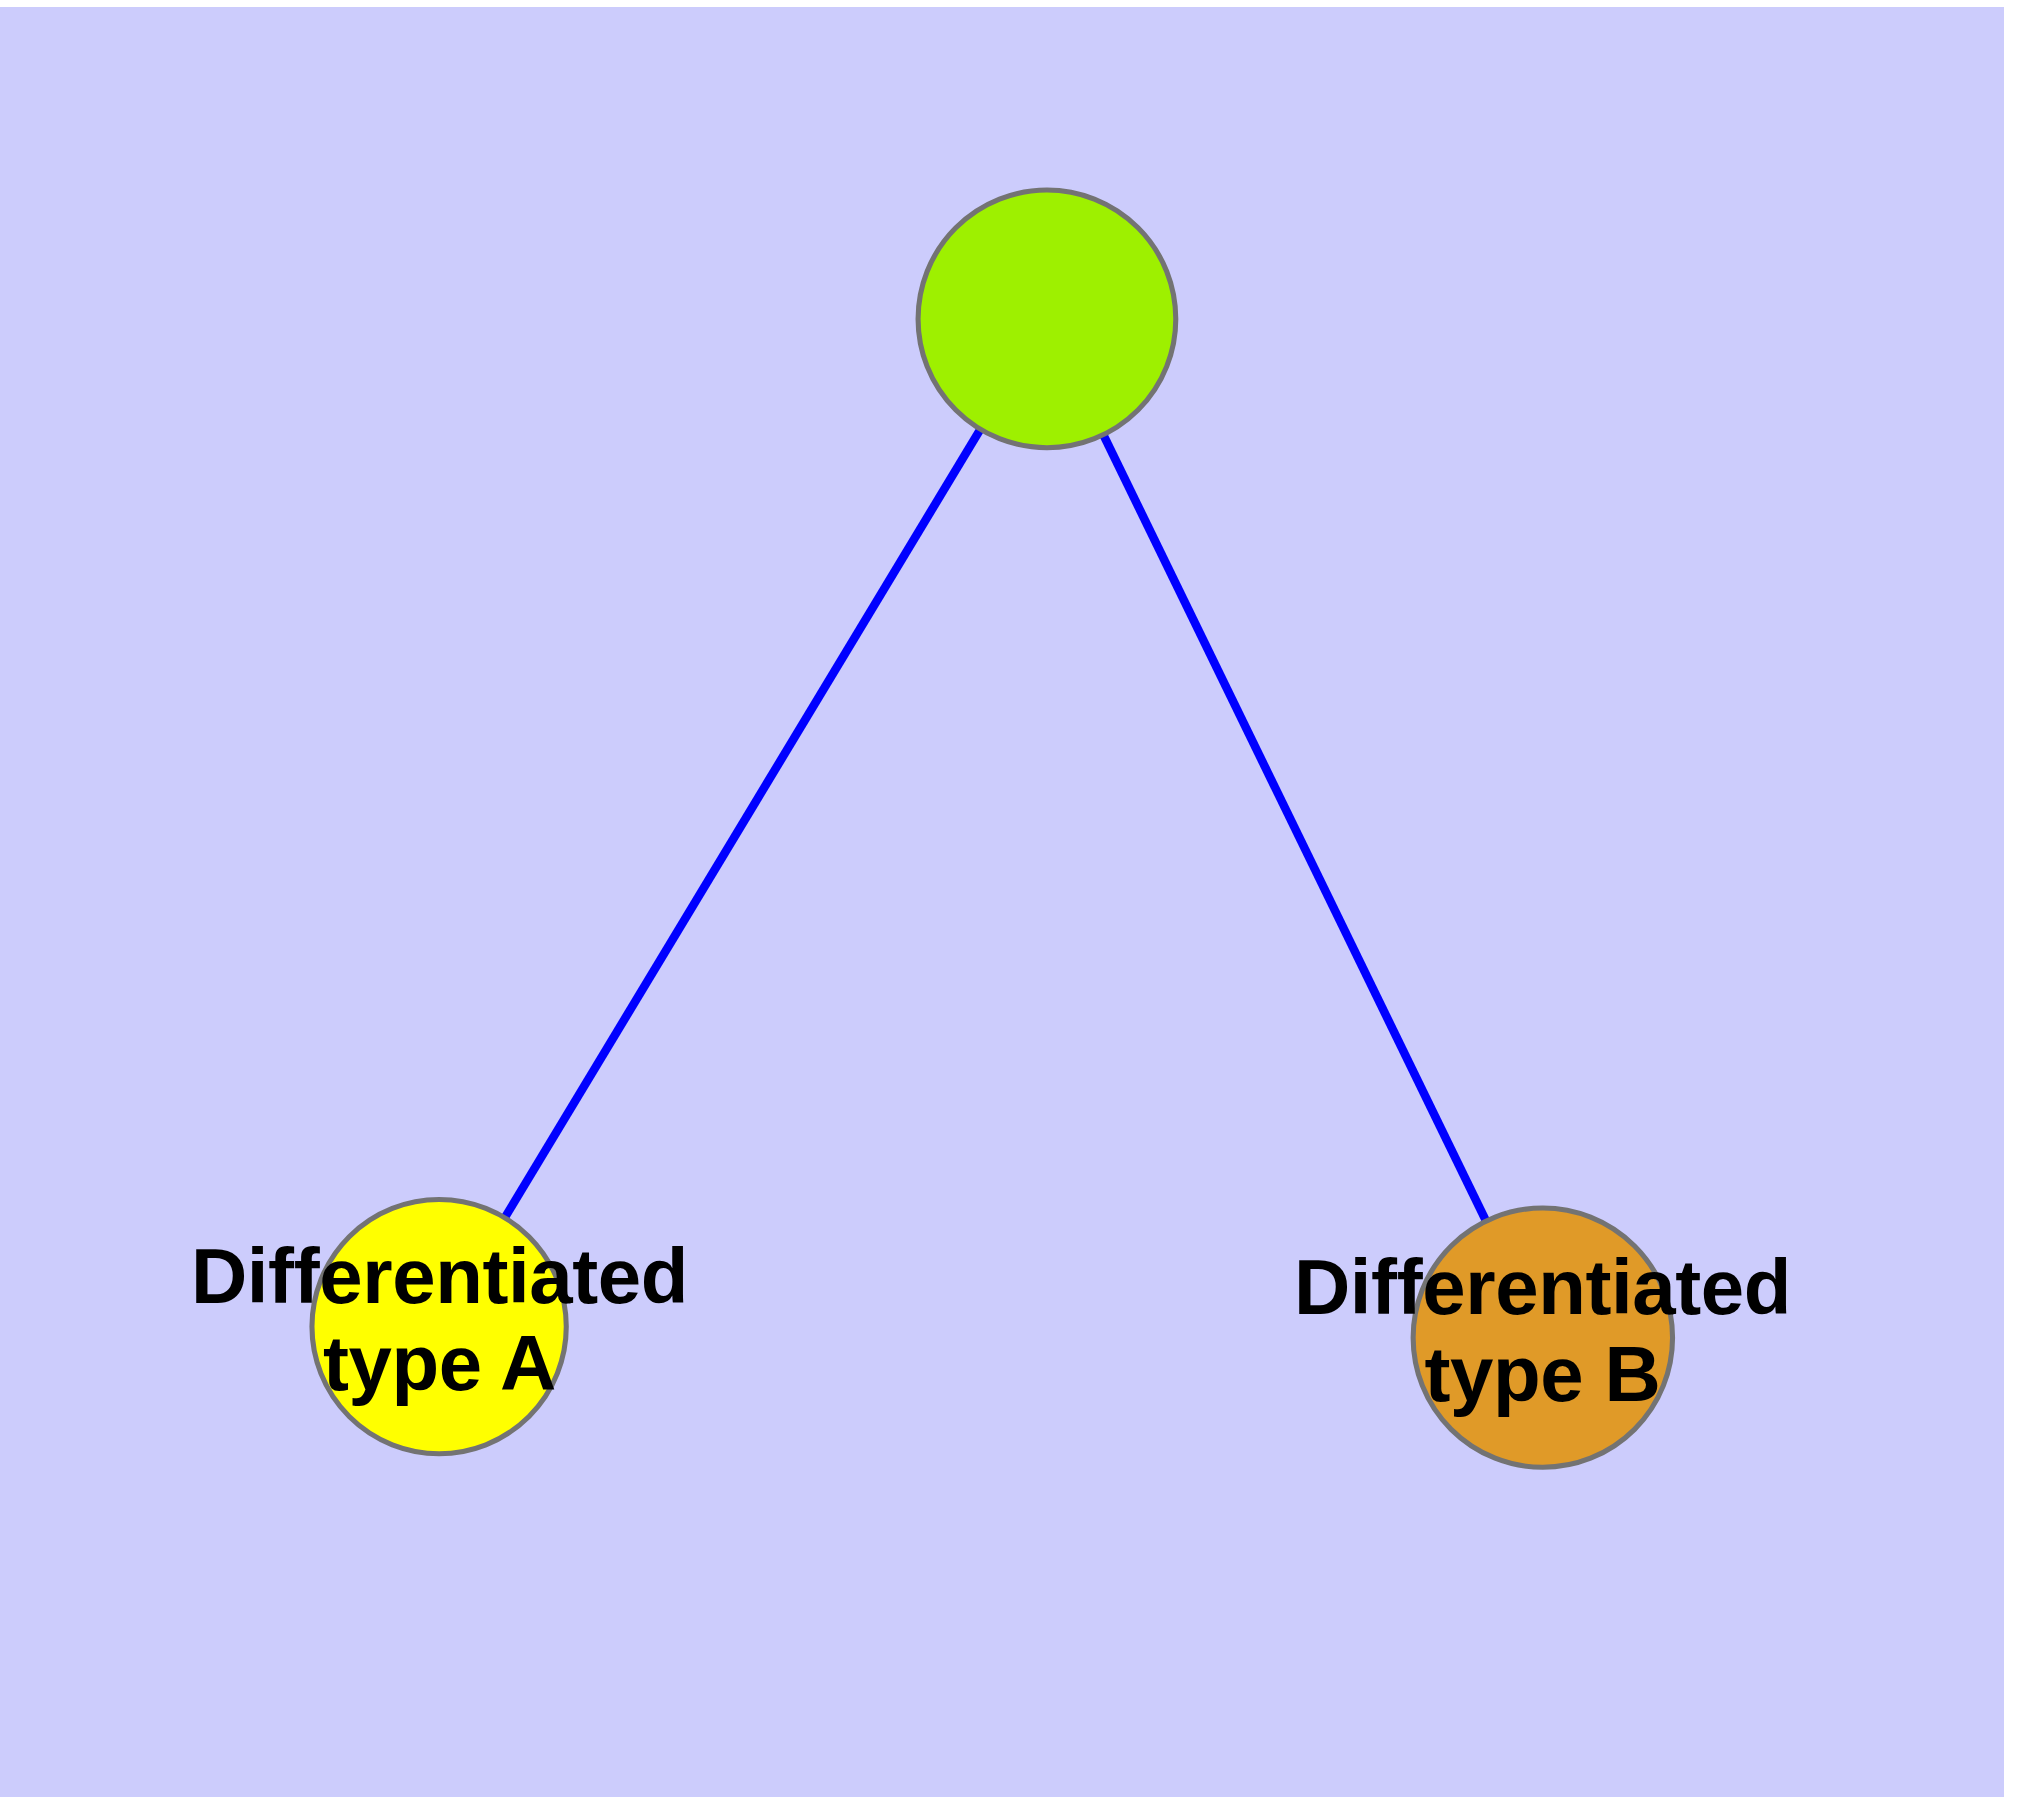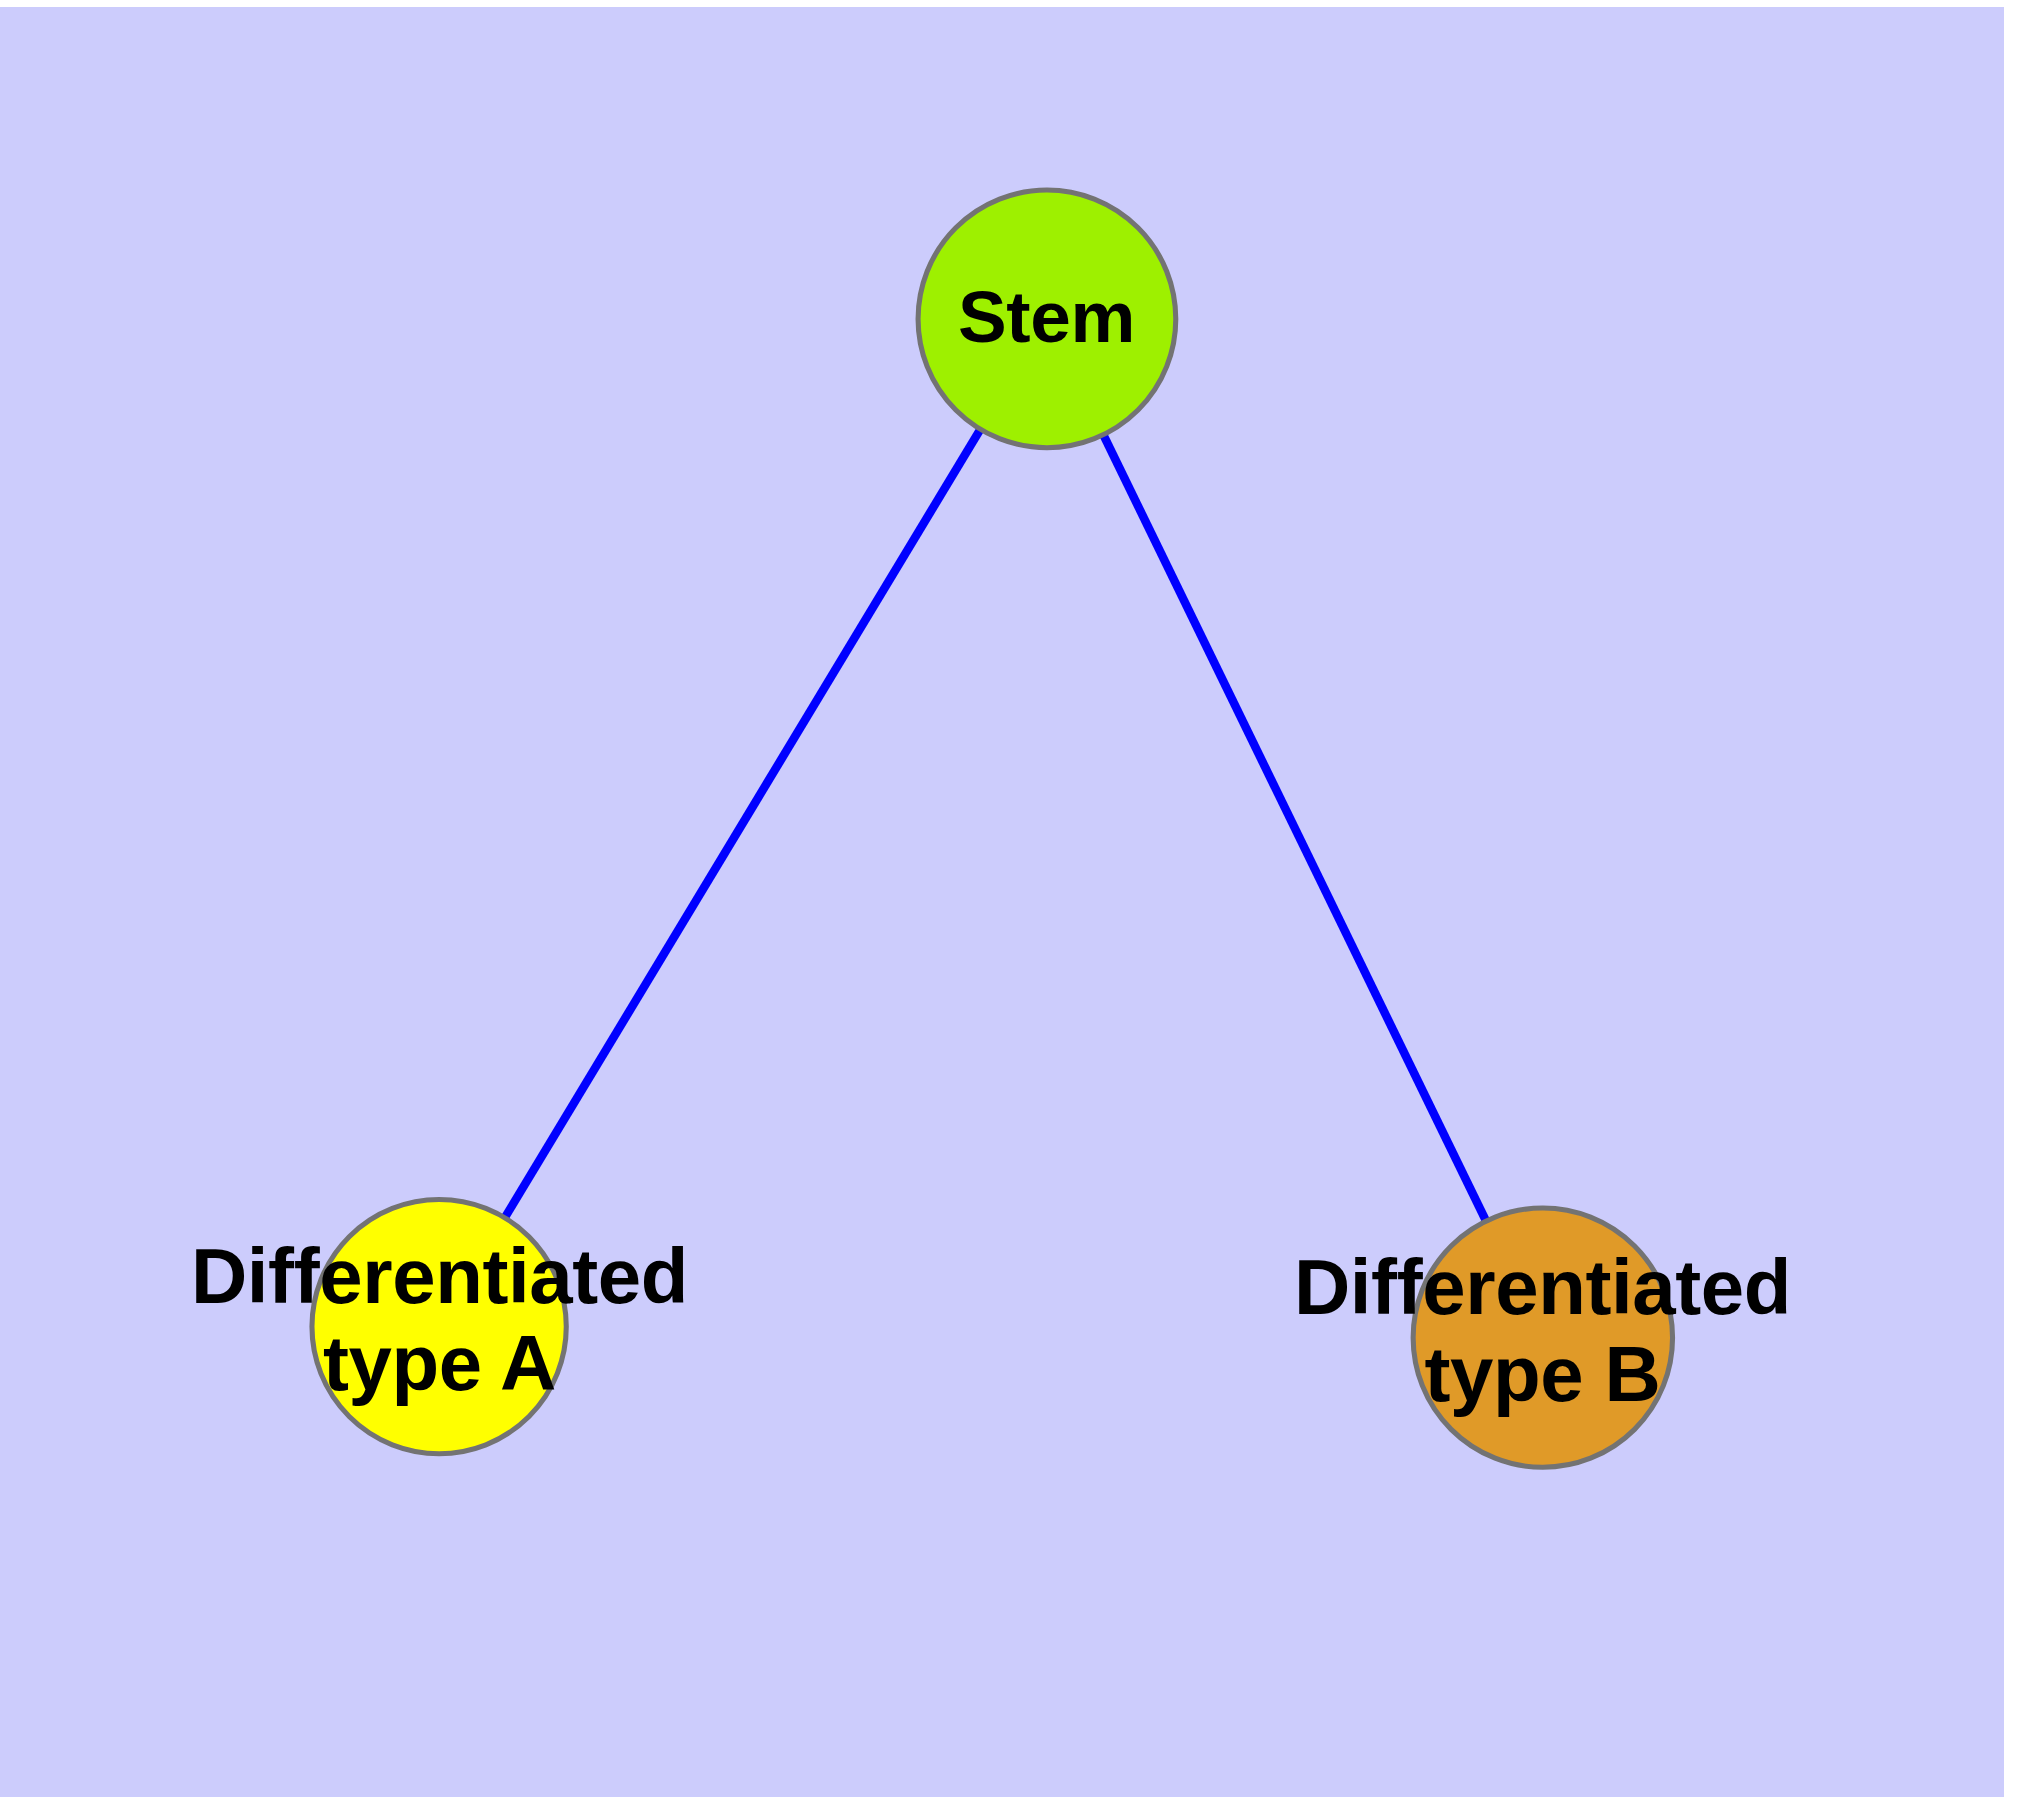--- a/index.html
+++ b/index.html
@@ -69,23 +69,20 @@
         <line class="edge-line" x1="1235" y1="368" x2="518" y2="1557" style="stroke: rgb(0, 0, 255); stroke-width: 10;"></line>
         <line class="edge-line" x1="1235" y1="368" x2="1820" y2="1570" style="stroke: rgb(0, 0, 255); stroke-width: 10;"></line>
       </g>
       <g>
         <circle class="node-circle" cx="518" cy="1557" r="150" fill="#ffff00" style="stroke: rgb(115, 115, 115); stroke-width: 6;"></circle>
         <circle class="node-circle" cx="1820" cy="1570" r="153" fill="#e09a28" style="stroke: rgb(115, 115, 115); stroke-width: 6;"></circle>
         <circle class="node-circle" cx="1235" cy="368" r="152" fill="#9ef000" style="stroke: rgb(115, 115, 115); stroke-width: 6;"></circle>
       </g>
     </svg>
 
-    <div class="node-label label-stem" style="left:792px; top:269px; width:509px;">
-      <span>Stem</span>
-    </div>
 
     <div class="node-label label-leaf" style="left:-69px; top:1226px; width:1017px;">
       <div>Differentiated</div>
       <div>type A</div>
     </div>
 
     <div class="node-label label-leaf" style="left:1034px; top:1237px; width:1017px;">
       <div>Differentiated</div>
       <div>type B</div>
     </div>

